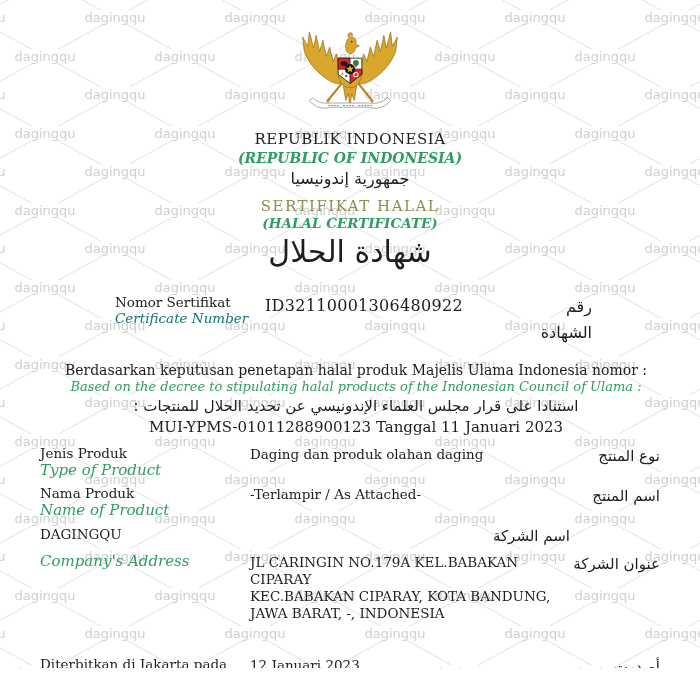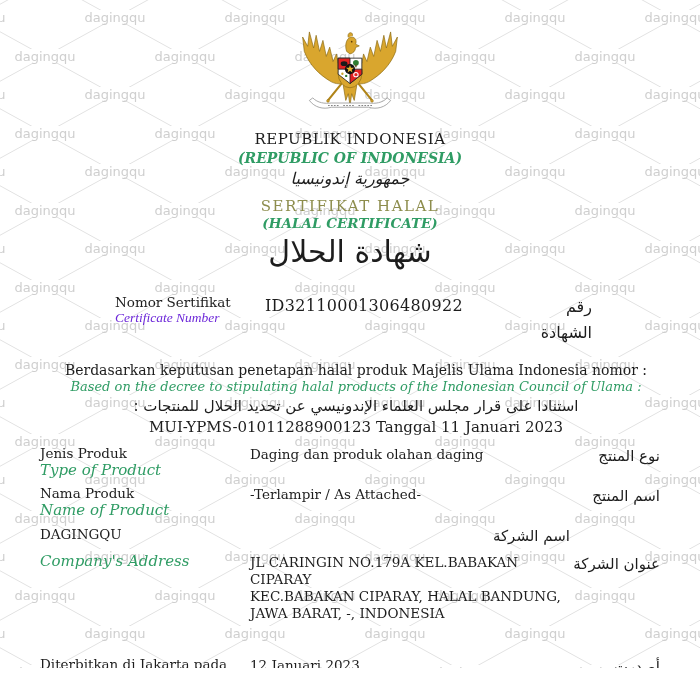--- a/index.html
+++ b/index.html
@@ -1,27 +1,27 @@
 <!DOCTYPE html>
 <html><head>
 <meta charset="utf-8">
 <style>
   html,body { margin:0; padding:0; }
   body { width:700px; height:700px; background:#ffffff; font-family:"DejaVu Serif", serif; color:#1d1d1d; }
   .page { position:relative; width:700px; height:668px; overflow:hidden; background:#ffffff; }
   .wm { position:absolute; left:0; top:0; z-index:0; }
   .content { position:relative; z-index:1; }
-  .green-i { color:#6d28d9; font-style:italic;font-family:Liberation Serif, serif; }
+  .green-i { color:#0f766e; font-style:italic; }
 
   .emblem-wrap { padding-top:26px; text-align:center; }
 
   .hdr { margin-top:12px; text-align:center; }
   .h-id { font-size:15px; letter-spacing:0.5px; line-height:19px; }
   .h-en { font-size:14px; font-style:italic; font-weight:600; color:#2f9c64; line-height:18px; }
-  .h-ar { font-size:16px; line-height:24px; direction:rtl; font-family:"DejaVu Sans", sans-serif;font-style:italic; }
+  .h-ar { font-size:16px; line-height:24px; direction:rtl; font-family:"DejaVu Sans", sans-serif; }
 
   .title-block { margin-top:6px; text-align:center; }
   .t-id { font-size:15px; letter-spacing:1.5px; color:#8d8d4d; line-height:18px; }
   .t-en { font-size:13.5px; font-style:italic; font-weight:600; color:#2f9c64; line-height:17px; }
   .t-ar { font-size:30px; line-height:40px; direction:rtl; font-family:"DejaVu Sans", sans-serif; }
 
   .certnum-row { margin-top:22px; display:grid; grid-template-columns:150px 265px 1fr; padding-left:115px; padding-right:108px; align-items:start; }
   .cn-label { font-size:13.5px; line-height:16px; }
   .cn-value { font-size:16px; line-height:24px; letter-spacing:0.3px; }
   .cn-ar { font-size:16px; text-align:right; direction:rtl; font-family:"DejaVu Sans", sans-serif; line-height:26px; }
@@ -163,21 +163,21 @@
       </div>
       <div class="frow">
         <div class="f-value">DAGINGQU</div>
         <div class="f-ar">اسم الشركة</div>
       </div>
       <div class="frow">
         <div>
           <div class="f-label-en">Company's Address</div>
         </div>
         <div class="f-value">JL CARINGIN NO.179A KEL.BABAKAN CIPARAY
-KEC.BABAKAN CIPARAY, HALAL BANDUNG,
+KEC.BABAKAN CIPARAY, KOTA BANDUNG,
 JAWA BARAT, -, INDONESIA</div>
         <div class="f-ar">عنوان الشركة</div>
       </div>
     </div>
 
     <div class="fields bottom">
       <div class="frow">
         <div>
           <div class="f-label-id">Diterbitkan di Jakarta pada</div>
           <div class="f-label-en">Issued in Jakarta on</div>

